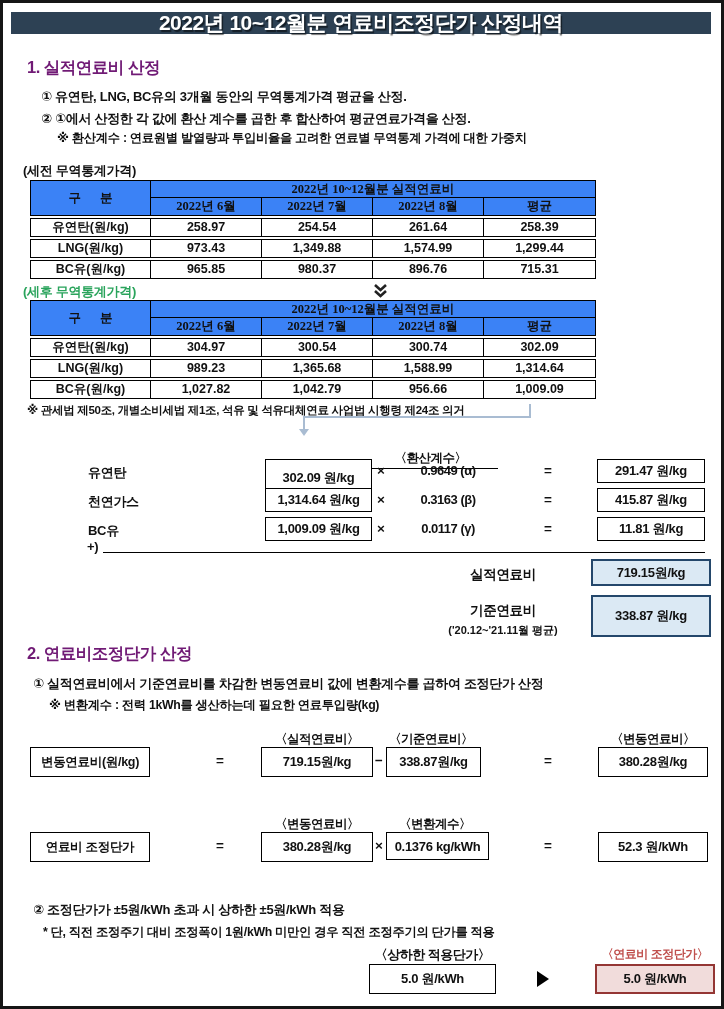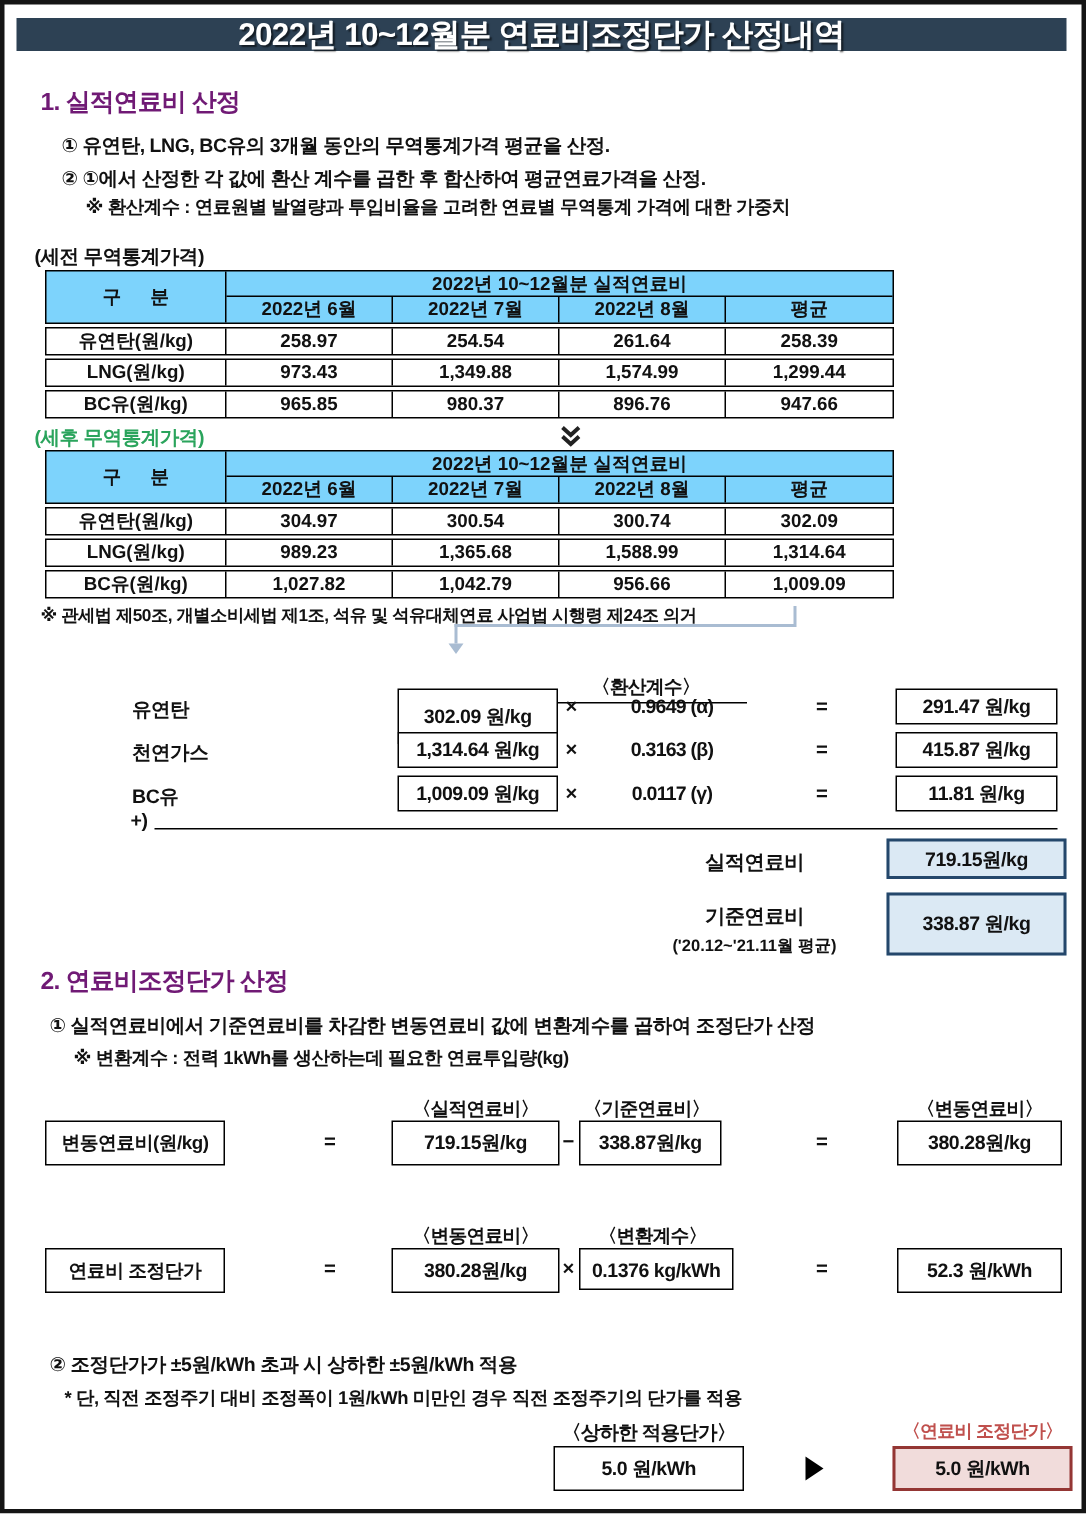--- a/index.html
+++ b/index.html
@@ -20,21 +20,21 @@
   }
 
   .sec-heading { font-size:16.5px; color:#701a75; letter-spacing:-0.5px; }
   .body-line { font-size:13px; letter-spacing:-0.3px; }
   .note-line { font-size:12.3px; letter-spacing:-0.3px; }
   .caption { font-size:13px; letter-spacing:-0.3px; }
   .caption.green { color:#2aa45c; }
 
   
   .tbl { width:566px; font-size:12.5px; }
-  .tbl-head { display:grid; grid-template-columns:120px 1fr 1fr 1fr 1fr; border:1.2px solid #000; background:#7dd3fc; }
+  .tbl-head { display:grid; grid-template-columns:120px 1fr 1fr 1fr 1fr; border:1.2px solid #000; background:#3b82f6;font-family:Liberation Serif, serif; }
   .th-corner { grid-row:1/3; grid-column:1; border-right:1.2px solid #000; display:flex; align-items:center; justify-content:center; letter-spacing:8px; padding-left:8px; }
   .th-group { grid-row:1; grid-column:2/6; border-bottom:1.2px solid #000; height:17px; line-height:16px; text-align:center; }
   .th-month { grid-row:2; height:17px; line-height:16px; text-align:center; border-right:1.2px solid #000; }
   .th-month:last-child { border-right:none; }
   .tbl-row { display:grid; grid-template-columns:120px 1fr 1fr 1fr 1fr; border:1.2px solid #000; margin-top:2px; height:19px; line-height:17px; background:#fff; }
   .td { text-align:center; border-right:1.2px solid #000; }
   .td:last-child { border-right:none; }
 
   
   .vbox {
@@ -97,21 +97,21 @@
       <div class="td">973.43</div>
       <div class="td">1,349.88</div>
       <div class="td">1,574.99</div>
       <div class="td">1,299.44</div>
     </div>
     <div class="tbl-row">
       <div class="td">BC유(원/kg)</div>
       <div class="td">965.85</div>
       <div class="td">980.37</div>
       <div class="td">896.76</div>
-      <div class="td">947.66</div>
+      <div class="td">715.31</div>
     </div>
   </div>
 
   <div class="abs caption green" style="left:20px; top:280px;">(세후 무역통계가격)</div>
   <div class="abs" style="left:370px; top:280px;">
     <svg width="15" height="15" viewBox="0 0 15 15">
         <path d="M2 2 L7.5 7 L13 2" fill="none" stroke="#222" stroke-width="2.6"></path>
         <path d="M2 8 L7.5 13 L13 8" fill="none" stroke="#222" stroke-width="2.6"></path>
       </svg>
   </div>

